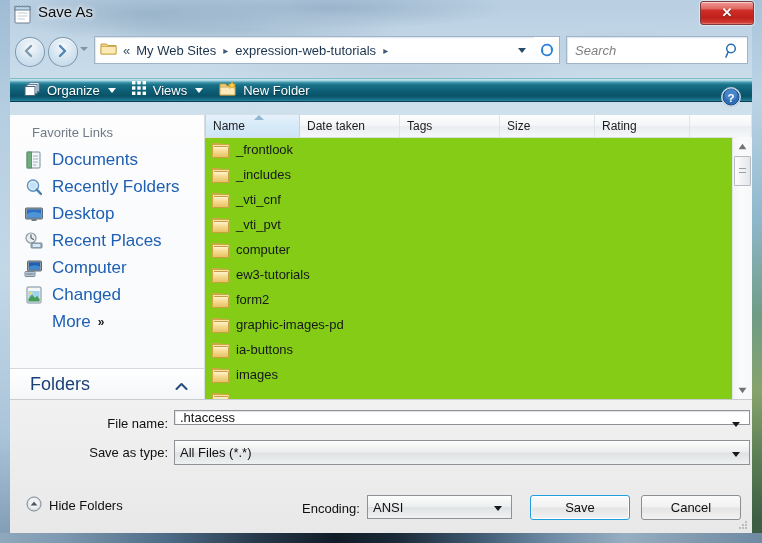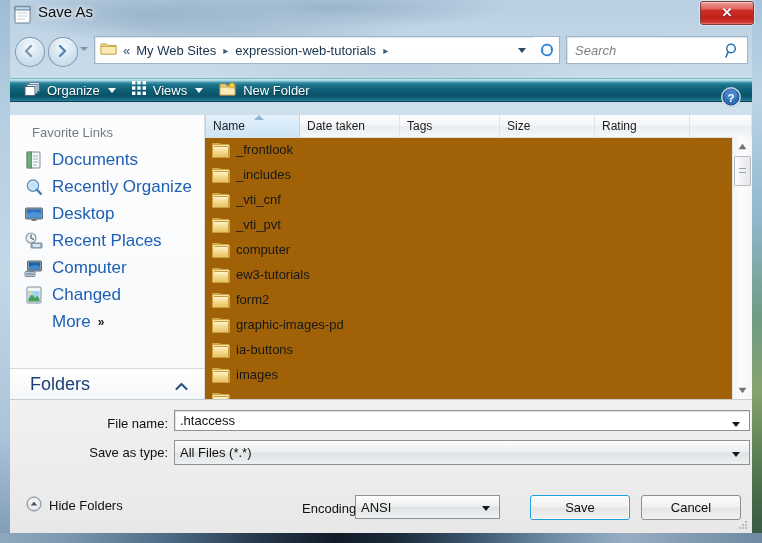--- a/index.html
+++ b/index.html
@@ -316,21 +316,21 @@
     color: #1b3f77;
   }
   #folders-chevron {
     position: absolute; right: 16px; top: 11px;
   }
 
   
   #filelist {
     flex: 1 1 auto;
     position: relative;
-    background: #a16207;
+    background: #84cc16;
     overflow: hidden;
   }
   #colheaders {
     position: absolute;
     left: 0; top: 0;
     height: 22px;
     width: 100%;
     display: flex;
     background: linear-gradient(180deg,#fdfefe 0%, #f3f5f7 48%, #eaedf1 52%, #f5f7f9 100%);
     border-bottom: 1px solid #d9dee3;
@@ -457,21 +457,21 @@
     color: #101010;
     text-align: right;
     white-space: nowrap;
   }
   #filename-label { left: 0px; top: 16px; width: 158px; }
   #savetype-label { left: 0px; top: 45px; width: 158px; }
 
   #filename-field {
     position: absolute;
     left: 164px; top: 10px;
-    width: 576px; height: 21px;
+    width: 576px; height: 15px;
     box-sizing: border-box;
     background: #ffffff;
     border: 1px solid #8e9297;
     box-shadow: inset 1px 1px 1px rgba(150,155,160,.3);
     display: flex; align-items: center;
     cursor: text;
   }
   #filename-value {
     margin-left: 5px;
     font-size: 13px;
@@ -514,21 +514,21 @@
   }
 
   #encoding-label {
     position: absolute;
     left: 292px; top: 101px;
     font-size: 13px;
     color: #101010;
   }
   #encoding-field {
     position: absolute;
-    left: 345px; top: 95px;
+    left: 357px; top: 95px;
     width: 145px; height: 24px;
     box-sizing: border-box;
     background: linear-gradient(180deg,#fdfdfd 0%, #eceeef 48%, #e0e3e5 52%, #eff1f2 100%);
     border: 1px solid #8e9297;
     display: flex; align-items: center;
     cursor: pointer;
   }
   #encoding-value {
     margin-left: 5px;
     font-size: 13px;
@@ -717,21 +717,21 @@
       </div>
 
       <div class="fav-item">
         <span class="fav-icon">
           <svg width="20" height="20" viewBox="0 0 20 20">
             <circle cx="9" cy="8.6" r="5.6" fill="#dfeffa" stroke="#5f93bf" stroke-width="1.4"></circle>
             <circle cx="9" cy="8.6" r="3.4" fill="#b2dcf5" opacity="0.7"></circle>
             <line x1="12.8" y1="12.6" x2="17" y2="17" stroke="#4a7fae" stroke-width="2.4" stroke-linecap="round"></line>
           </svg>
         </span>
-        <span class="fav-label">Recently Organize</span>
+        <span class="fav-label">Recently Folders</span>
       </div>
 
       <div class="fav-item">
         <span class="fav-icon">
           <svg width="20" height="20" viewBox="0 0 20 20">
             <rect x="1.5" y="4" width="17" height="11" rx="1" fill="#8e9aa4" stroke="#5d6a75" stroke-width="1"></rect>
             <rect x="3" y="5.4" width="14" height="8.2" fill="#2d6fc0"></rect>
             <path d="M3 10 Q8 6.4 17 9.5 L17 13.6 L3 13.6 Z" fill="#4d94d8"></path>
             <rect x="7.5" y="15" width="5" height="2" fill="#6e7b86"></rect>
           </svg>

